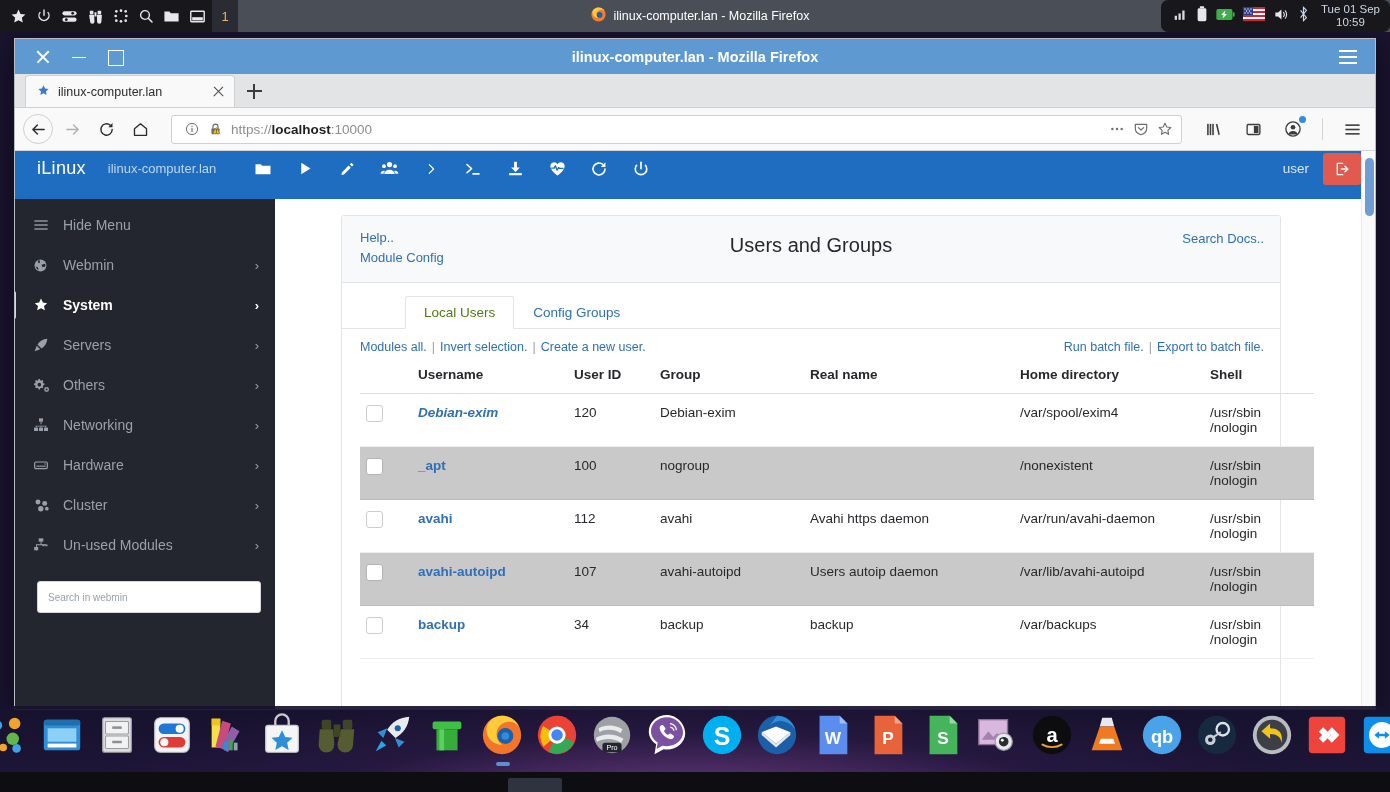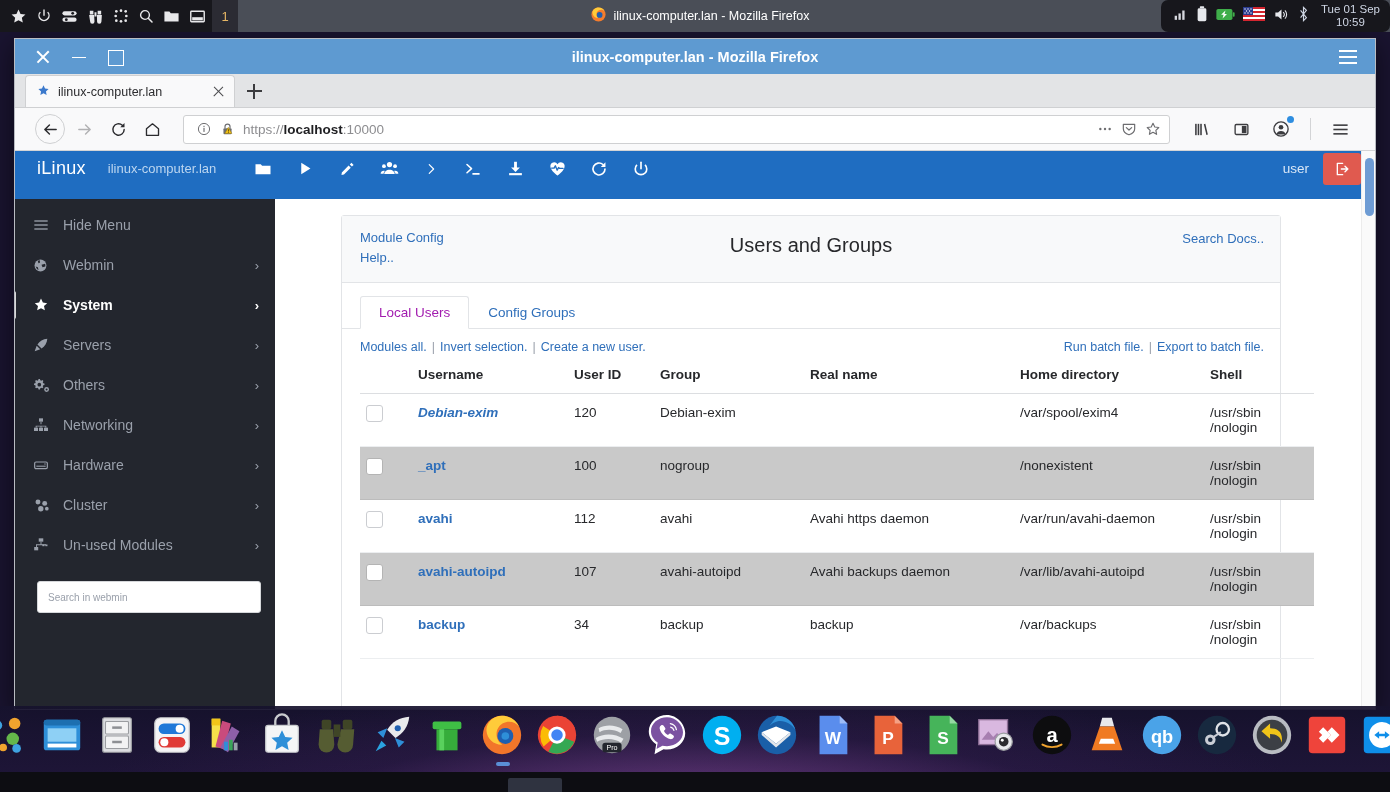--- a/index.html
+++ b/index.html
@@ -109,21 +109,21 @@
     width: 30px; height: 32px; display: flex; align-items: center; justify-content: center;
     cursor: pointer; position: relative; margin-left: 4px;
   }
   #newtab::before, #newtab::after { content: ""; position: absolute; background: #3b3b3e; }
   #newtab::before { width: 15px; height: 1.8px; }
   #newtab::after  { width: 1.8px; height: 15px; }
 
   
   #navbar {
     height: 43px; background: #f9f9fa; border-bottom: 1px solid #d3d4d6;
-    display: flex; align-items: center; padding: 0 20px; gap: 4px; flex: none;
+    display: flex; align-items: center; padding: 0 8px; gap: 4px; flex: none;
   }
   .navbtn {
     width: 30px; height: 30px; display: flex; align-items: center; justify-content: center;
     cursor: pointer; color: #3c3c3f; border-radius: 50%;
   }
   .navbtn.dim { color: #b1b1b3; }
   .navbtn.ringed { border: 1px solid #cfd0d2; }
   #urlbar {
     flex: 1; height: 29px; background: #ffffff;
     border: 1px solid #cfd0d2; border-radius: 3px;
@@ -205,21 +205,21 @@
     font-size: 20px; color: #27282b; font-weight: normal; pointer-events: none;
   }
   #searchdocs { position: absolute; right: 16px; top: 13px; }
 
   #tabs { display: flex; align-items: flex-end; padding: 14px 0 0 18px; height: 46px; border-bottom: 1px solid #e2e4e7; }
   .wtab {
     height: 33px; padding: 0 18px; font-size: 13.5px;
     display: flex; align-items: center; cursor: pointer; color: #2f6fba;
     border: 1px solid transparent; border-radius: 3px 3px 0 0; margin-bottom: -1px;
   }
-  .wtab.active { color: #a21caf; background: #fff; border-color: #e2e4e7; border-bottom-color: #fff; }
+  .wtab.active { color: #4d7c0f; background: #fff; border-color: #e2e4e7; border-bottom-color: #fff; margin-left: 45px; }
 
   #actions { display: flex; align-items: center; padding: 11px 16px 9px 18px; font-size: 12.5px; }
   #actions .alink { color: #2f6fba; cursor: pointer; }
   #actions .bar { color: #9aa0ab; margin: 0 5px; }
   #actions .right { margin-left: auto; }
 
   table#users { width: 100%; border-collapse: collapse; table-layout: fixed; }
   table#users th {
     text-align: left; font-size: 13.5px; color: #27282b; font-weight: bold;
     padding: 4px 6px 11px 6px; border-bottom: 1px solid #dcdee1;
@@ -727,22 +727,22 @@
 
         <div id="side-search">
           <input type="text" placeholder="Search in webmin" style="">
         </div>
       </div>
 
       <div id="wm-main">
         <div id="panel">
 
           <div id="panel-head">
+            <a class="hlink">Help..</a>
             <a class="hlink">Module Config</a>
-            <a class="hlink">Help..</a>
             <h1 id="panel-title">Users and Groups</h1>
             <a class="hlink" id="searchdocs">Search Docs..</a>
           </div>
 
           <div id="tabs">
             <div class="wtab active">Local Users</div>
             <div class="wtab">Config Groups</div>
           </div>
 
           <div id="actions">
@@ -805,21 +805,21 @@
                     <td>avahi</td>
                     <td>Avahi https daemon</td>
                     <td>/var/run/avahi-daemon</td>
                     <td>/usr/sbin<br>/nologin</td>
                   </tr>
                   <tr class="alt">
                     <td><span class="ckbox"></span></td>
                     <td class="uname"><a>avahi-autoipd</a></td>
                     <td>107</td>
                     <td>avahi-autoipd</td>
-                    <td>Avahi backups daemon</td>
+                    <td>Users autoip daemon</td>
                     <td>/var/lib/avahi-autoipd</td>
                     <td>/usr/sbin<br>/nologin</td>
                   </tr>
                   <tr>
                     <td><span class="ckbox"></span></td>
                     <td class="uname"><a>backup</a></td>
                     <td>34</td>
                     <td>backup</td>
                     <td>backup</td>
                     <td>/var/backups</td>

